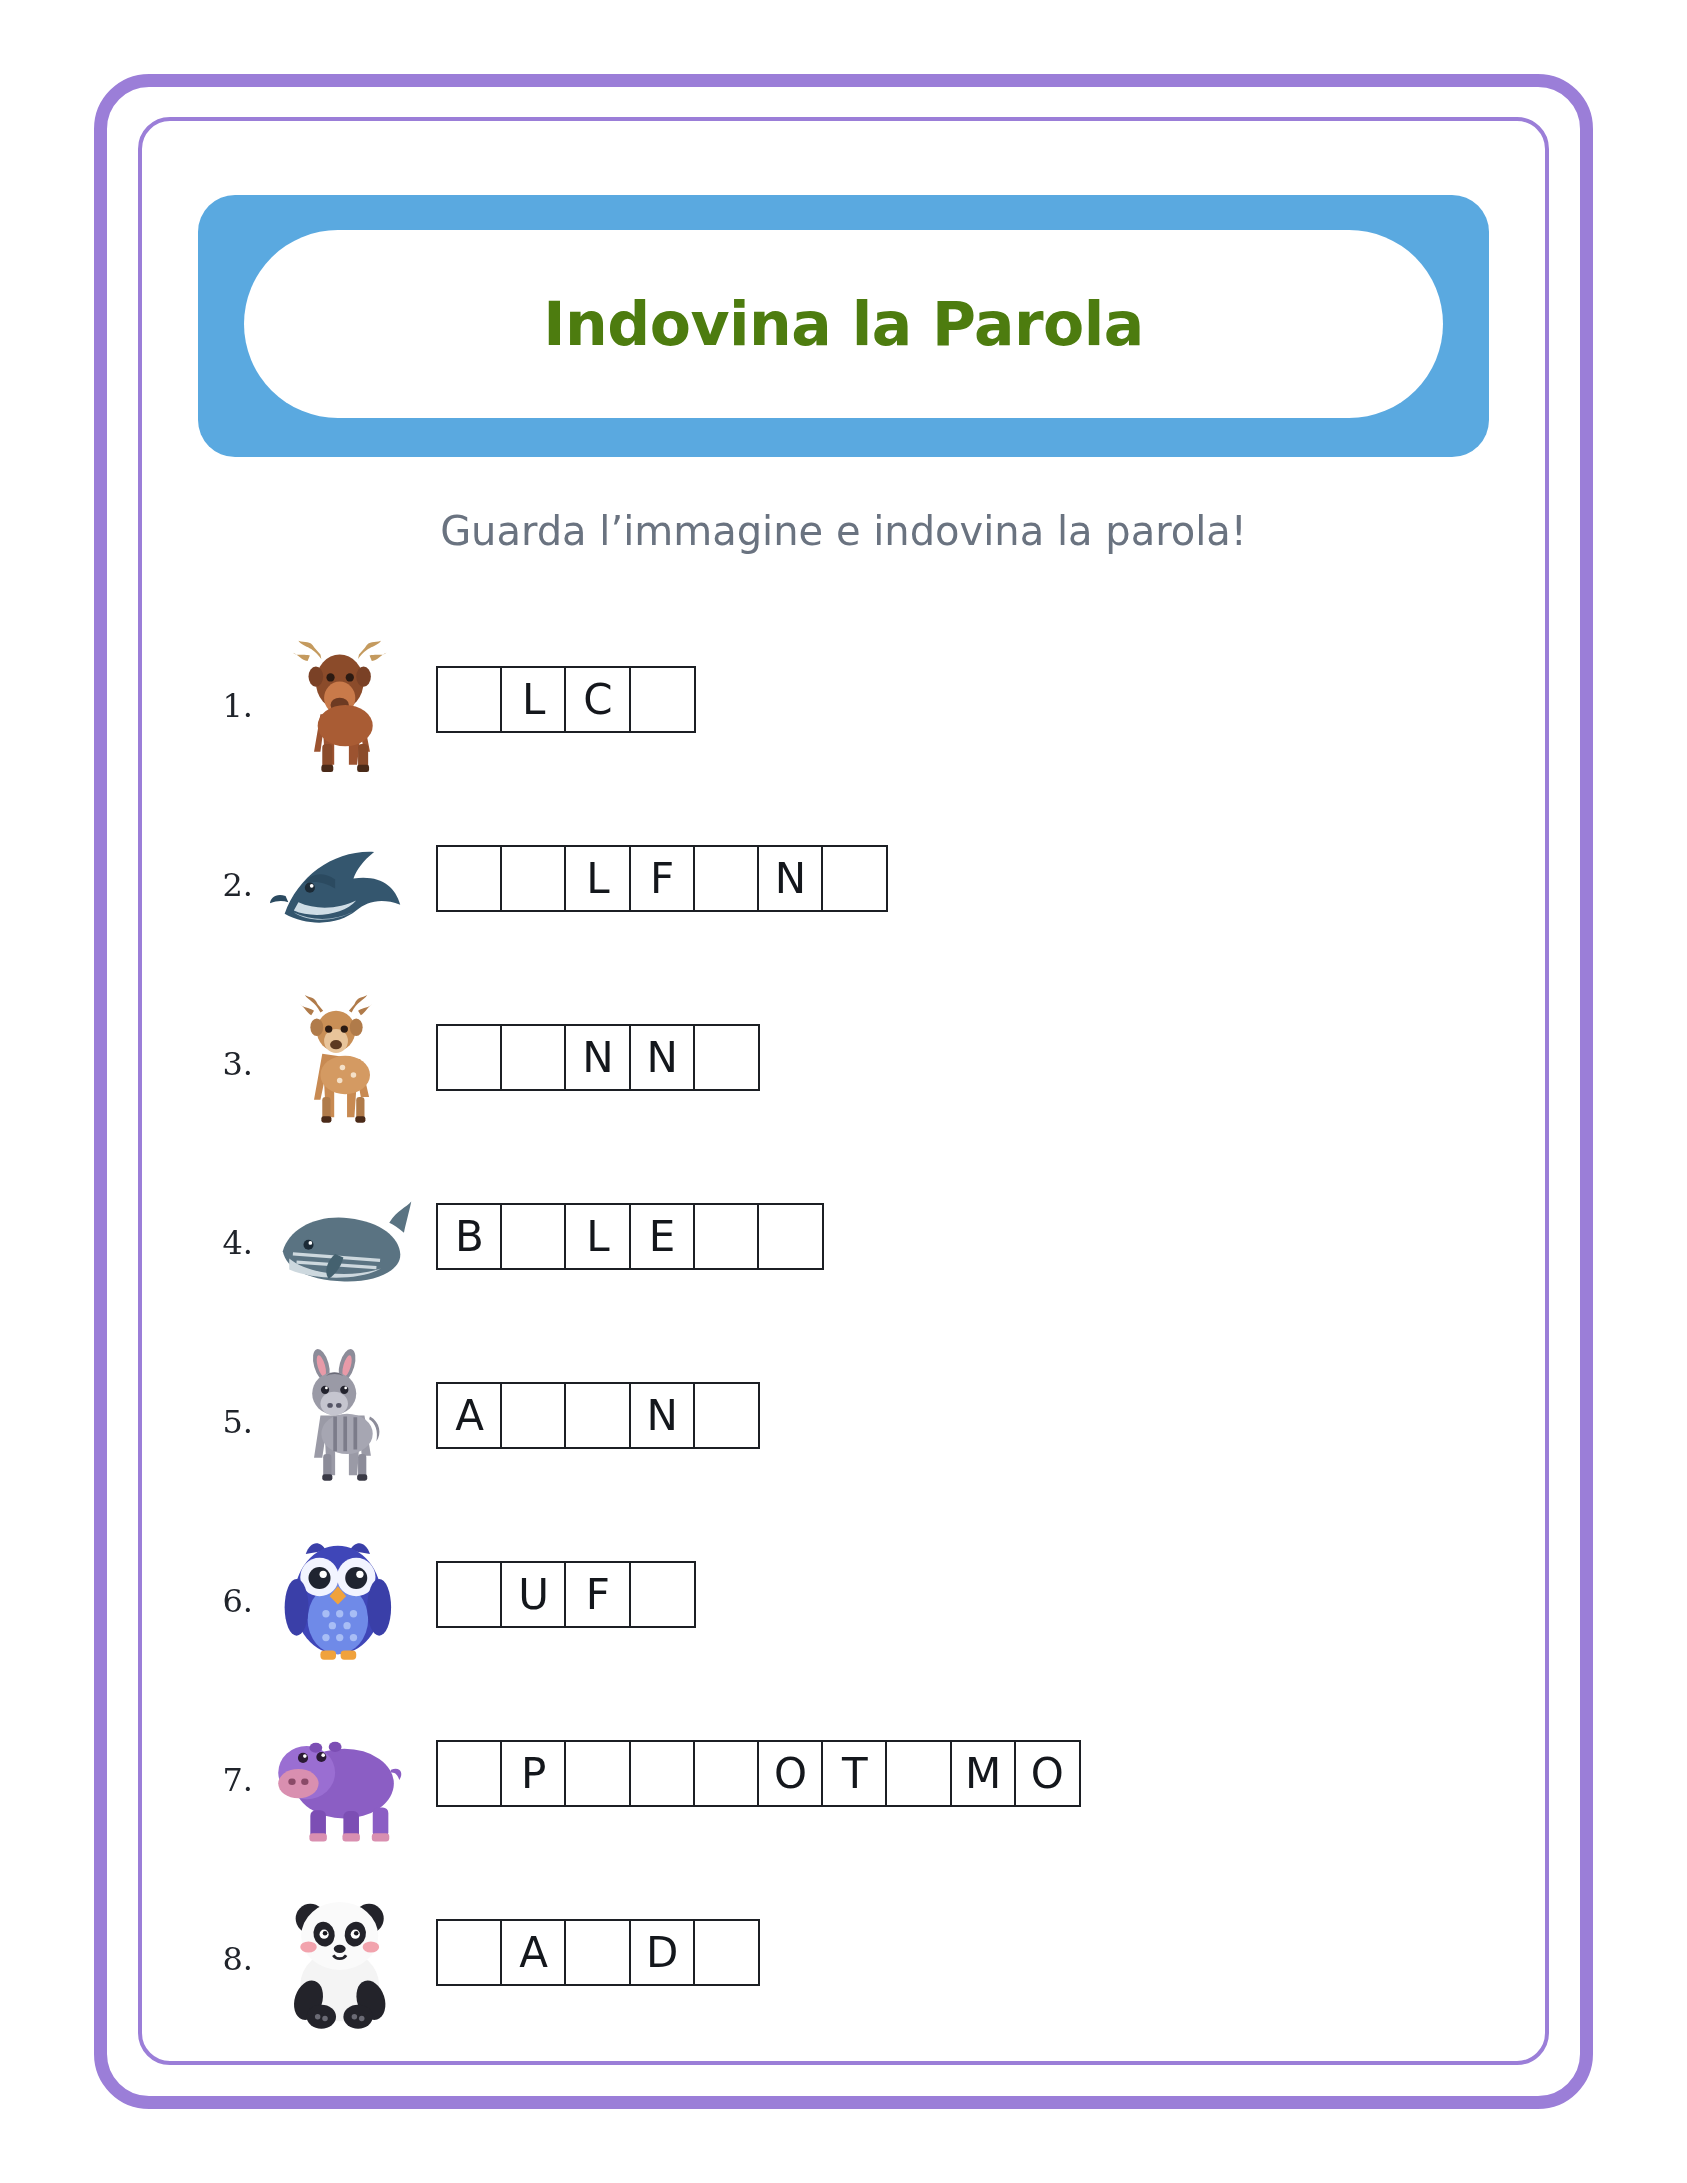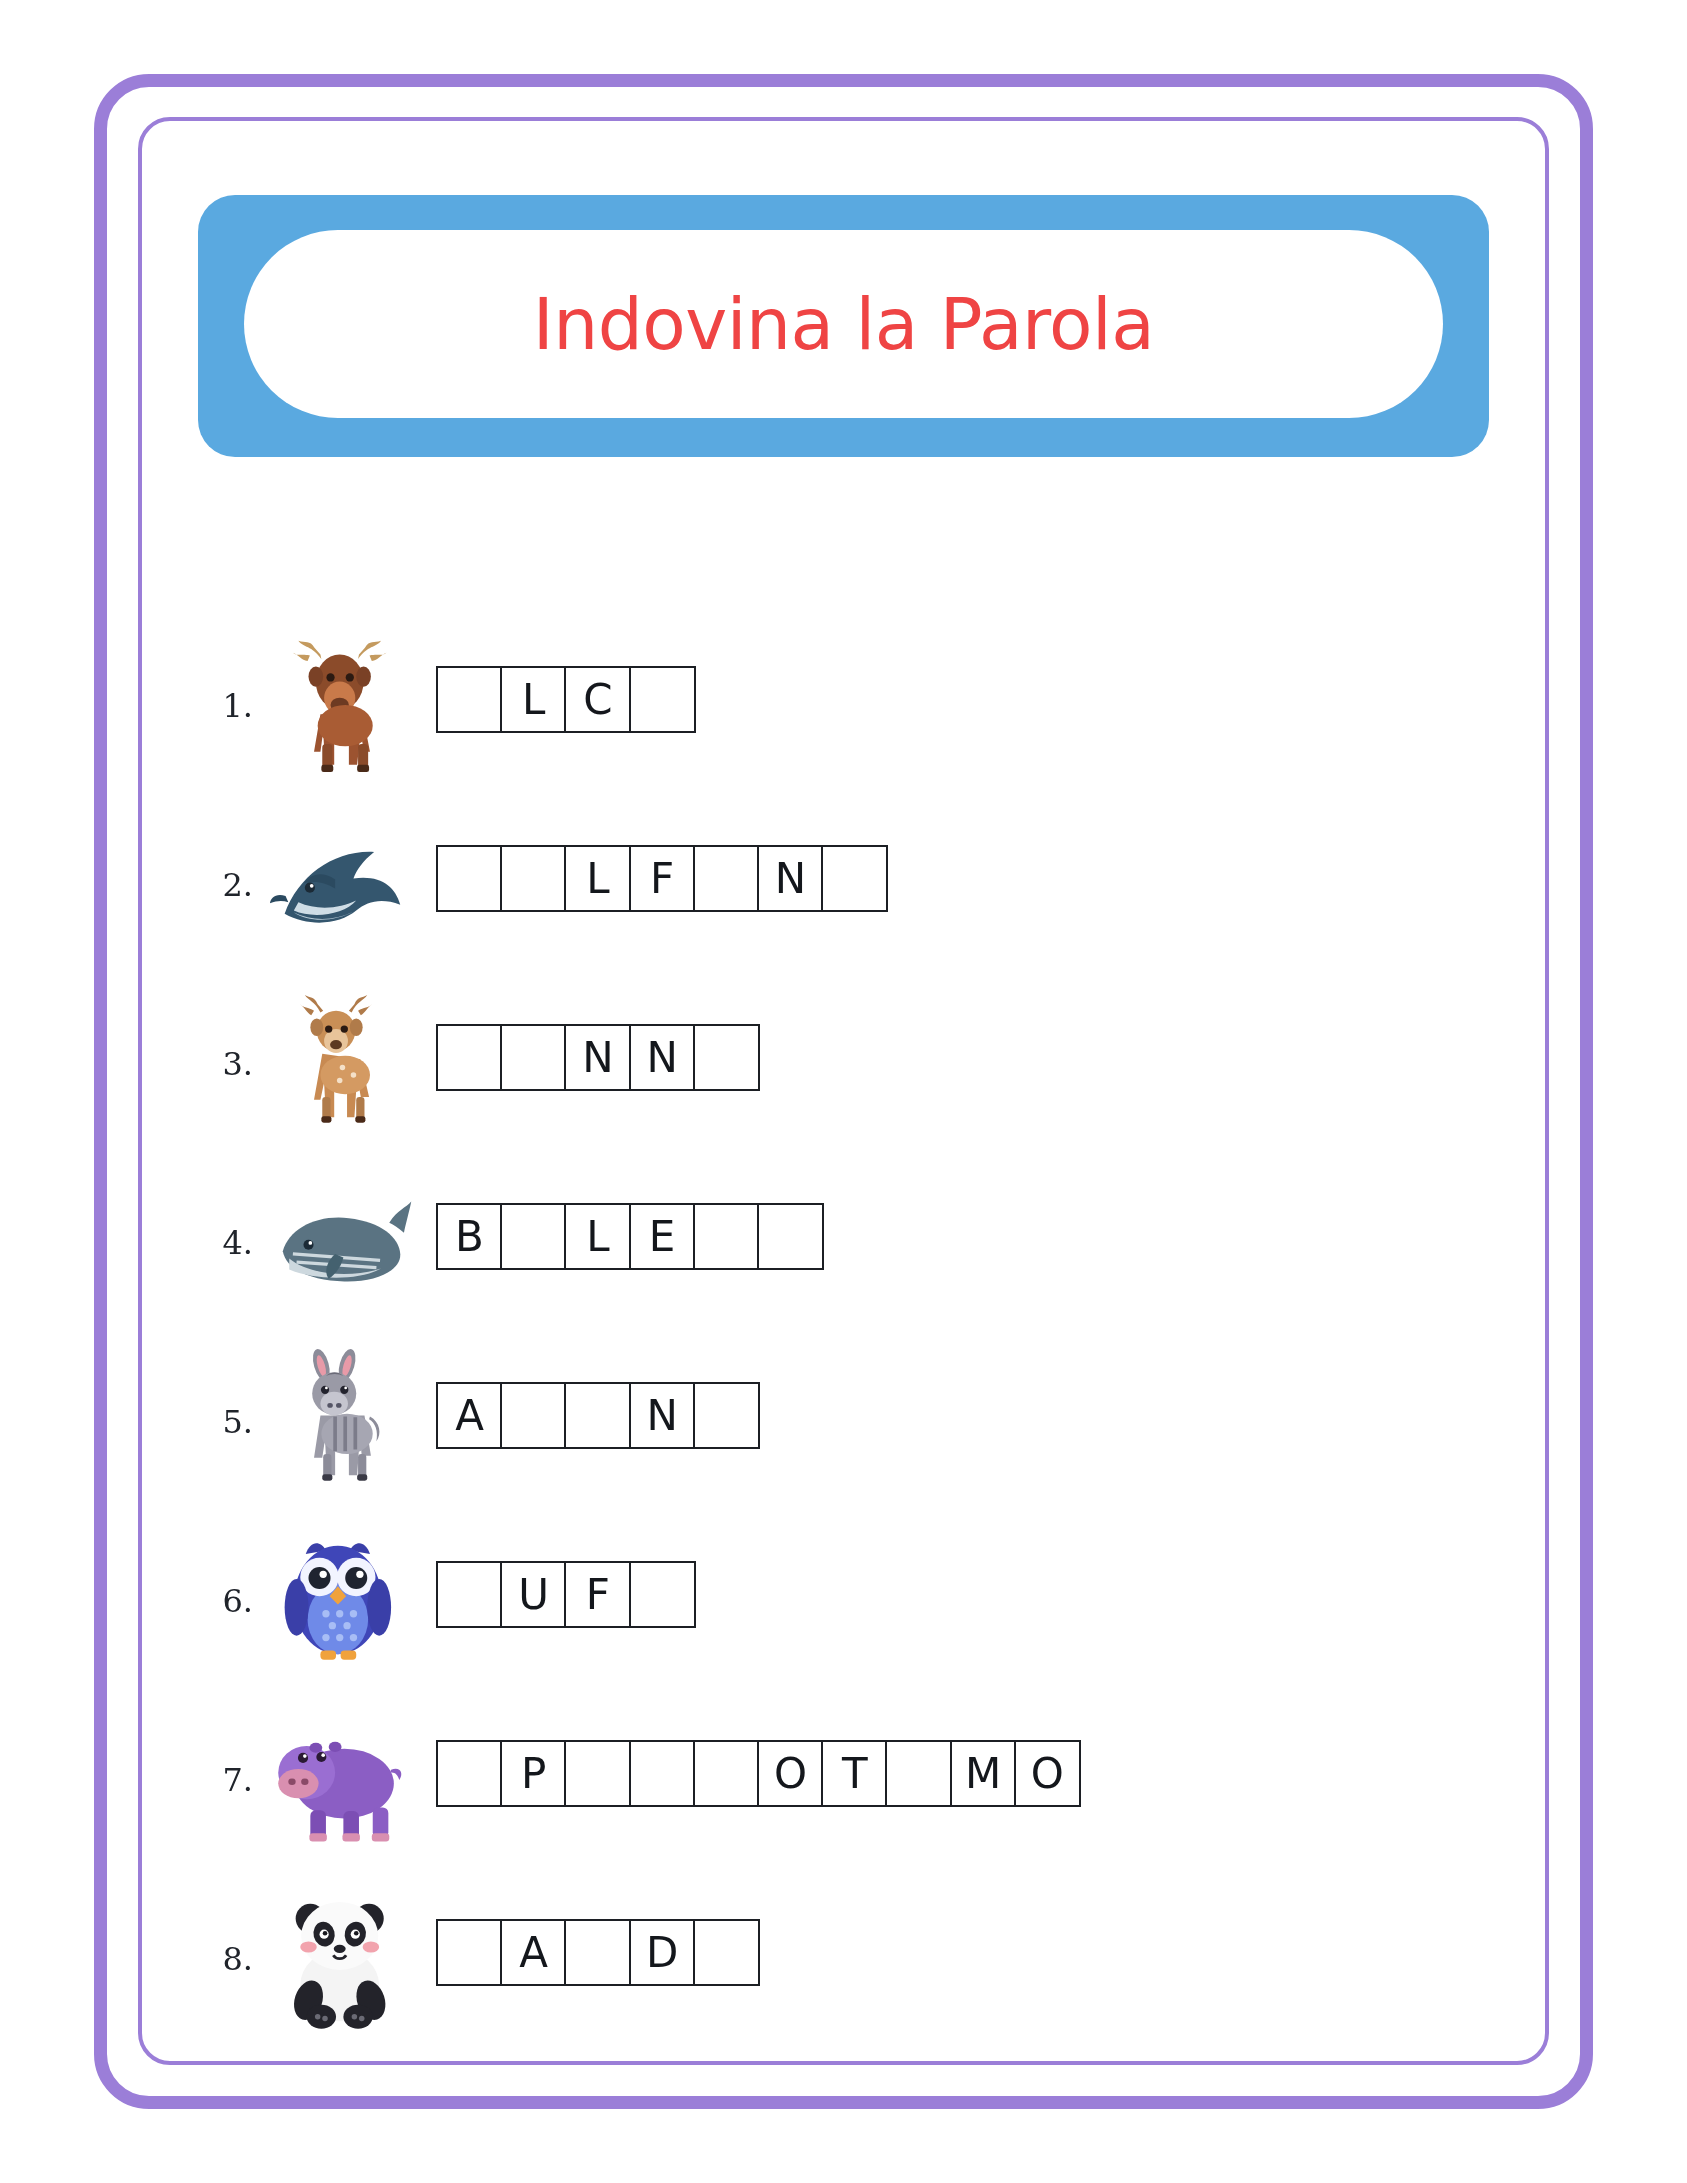--- a/index.html
+++ b/index.html
@@ -65,23 +65,23 @@
     height: 188px;
     background: #ffffff;
     border-radius: 94px;
     box-sizing: border-box;
     display: flex;
     align-items: center;
     justify-content: center;
   }
   .title-text {
     font-family: "DejaVu Sans", sans-serif;
-    font-size: 71px;
-    font-weight: normal;
-    color: #ef4444;
+    font-size: 60px;
+    font-weight: bold;
+    color: #4d7c0f;
     letter-spacing: -0.5px;
     white-space: nowrap;
   }
 
   
   .subtitle {
     position: absolute;
     left: 0;
     top: 508px;
     width: 1687px;
@@ -148,20 +148,21 @@
 <div class="page">
 
   <div class="outer-frame"></div>
   <div class="inner-frame"></div>
 
   <div class="title-banner"></div>
   <div class="title-inner">
     <div class="title-text">Indovina la Parola</div>
   </div>
 
+  <div class="subtitle">Guarda l’immagine e indovina la parola!</div>
 
   <div class="rows">
 
     <div class="row">
       <div class="row-number">1.</div>
       <div class="row-image">
         <svg width="152" height="156" viewBox="0 0 330 340">
           <g>
             <path d="M120 70 C100 40 80 45 70 30 C85 35 95 28 105 45 L118 60 Z" fill="#c49a5e"></path>
             <path d="M200 70 C220 40 240 45 250 30 C235 35 225 28 215 45 L202 60 Z" fill="#c49a5e"></path>

